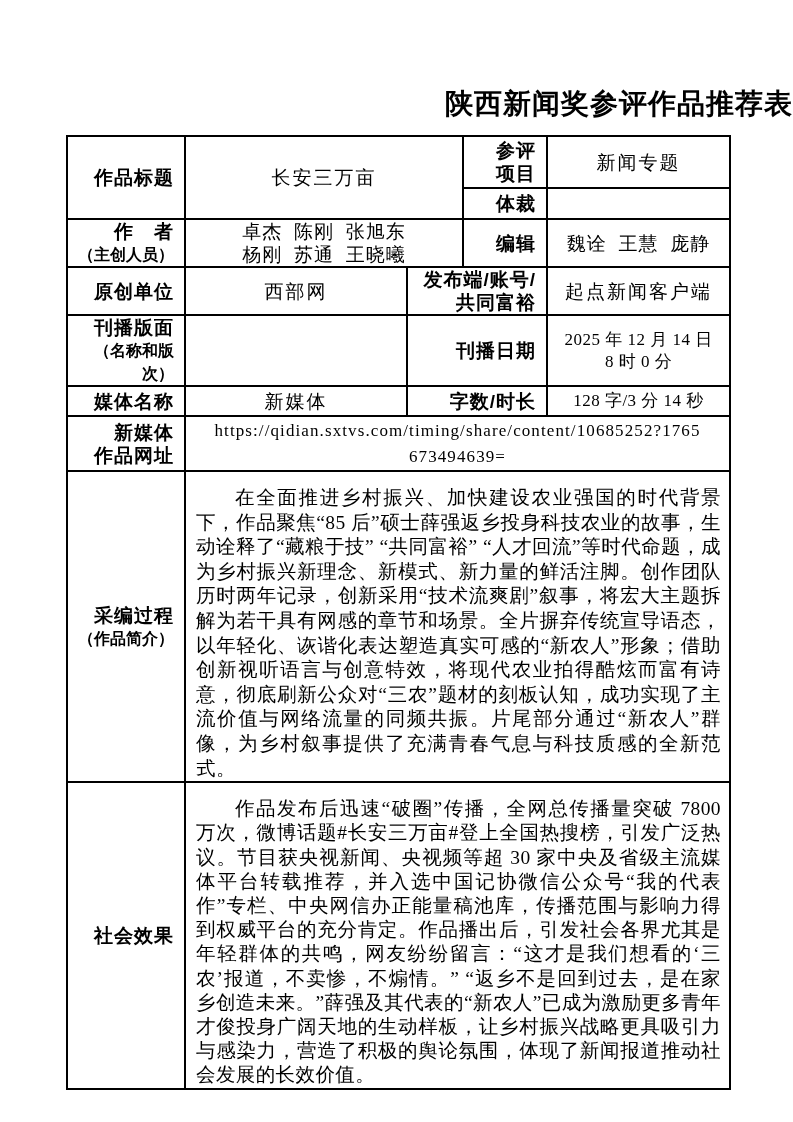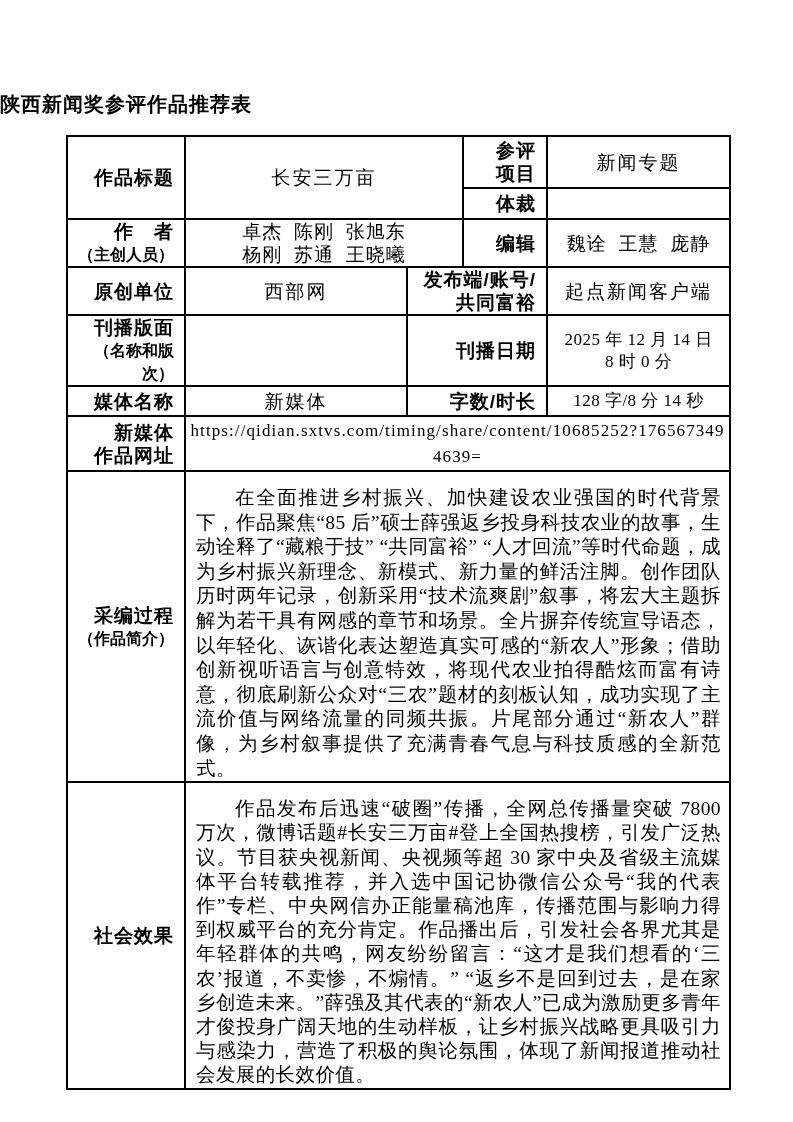--- a/index.html
+++ b/index.html
@@ -13,24 +13,24 @@
     height: 1122px;
     background: #ffffff;
     overflow: hidden;
     color: #000;
   }
   .doc-title {
     margin: 0;
     padding-top: 88px;
     height: 32px;
     line-height: 32px;
-    text-align: left;
+    text-align: right;
     font-family: "Liberation Sans", "DejaVu Sans", sans-serif;
     font-weight: 700;
-    font-size: 20px;
+    font-size: 28px;
     letter-spacing: 1px;
     color: #000;
   }
   table.form {
     border-collapse: collapse;
     table-layout: fixed;
     width: 665px;
     margin: 15px 0 0 66px;
   }
   table.form td {
@@ -56,21 +56,21 @@
     padding: 0 4px;
     line-height: 23px;
   }
   td.val.names { word-spacing: 6px; letter-spacing: 1px; }
   td.val.num { font-size: 17px; letter-spacing: 0.5px; line-height: 22px; padding: 0 6px; text-align: center; }
   td.val.url {
     font-size: 17px;
     letter-spacing: 1.1px;
     line-height: 26px;
     word-break: break-all;
-    padding: 0 2px;
+    padding: 0 26px;
   }
   td.para {
     vertical-align: top;
     font-family: "Liberation Serif", "DejaVu Serif", serif;
     font-size: 19.5px;
     letter-spacing: 0.4px;
     text-align: justify;
     padding: 14px 8px 0 10px;
     border-radius: 27px;
   }
@@ -177,21 +177,21 @@
         <td class="lbl">
           <div>媒体名称</div>
         </td>
         <td class="val">
           <div>新媒体</div>
         </td>
         <td class="lbl" colspan="2">
           <div>字数/时长</div>
         </td>
         <td class="val num">
-          <div>128 字/8 分 14 秒</div>
+          <div>128 字/3 分 14 秒</div>
         </td>
       </tr>
 
       <tr style="height:55px">
         <td class="lbl">
           <div>新媒体</div>
           <div>作品网址</div>
         </td>
         <td class="val url" colspan="4">
           <div>https://qidian.sxtvs.com/timing/share/content/10685252?1765673494639=</div>

